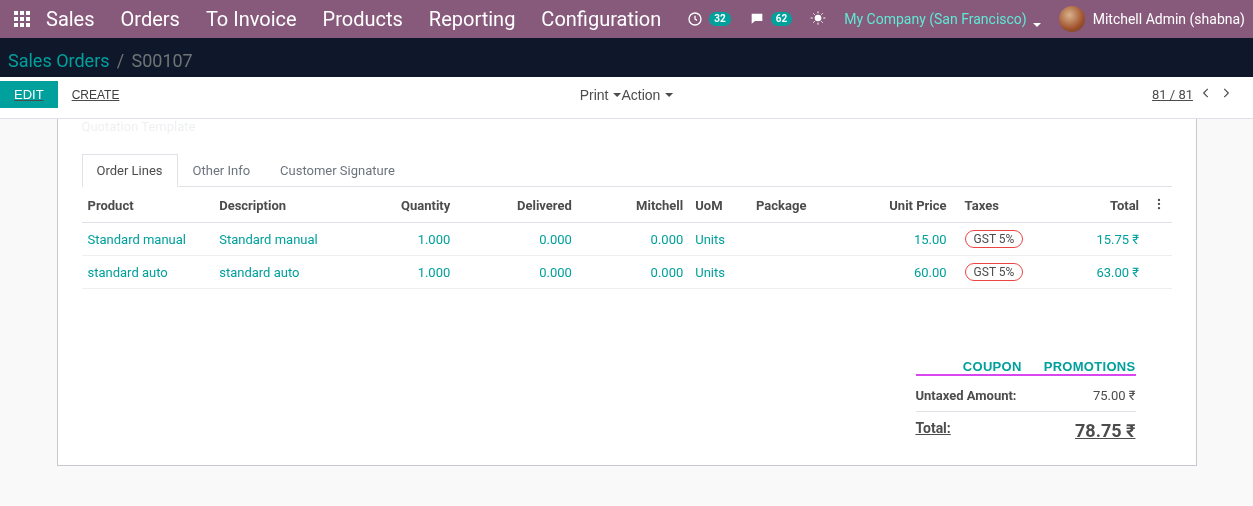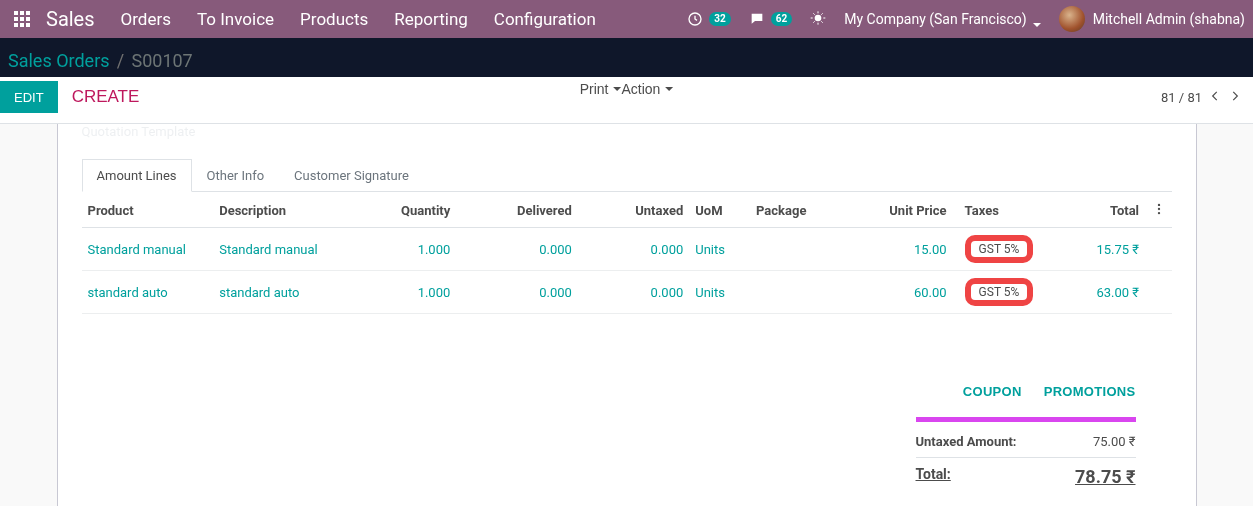--- a/index.html
+++ b/index.html
@@ -3,65 +3,65 @@
 <meta charset="utf-8">
 <style>
   * { box-sizing: border-box; margin: 0; padding: 0; }
   body { font-family: -apple-system, BlinkMacSystemFont, "Segoe UI", Roboto, Helvetica, Arial, sans-serif; font-size: 13px; color: #4c4c4c; background: #f9f9f9; width: 1253px; }
   
   .topnav { background: #875A7B; color: #fff; height: 38px; display: flex; align-items: center; padding: 0 8px; }
   .apps-icon { display: grid; grid-template-columns: repeat(3, 4px); grid-template-rows: repeat(3, 4px); gap: 2px; padding: 6px; }
   .apps-icon span { background: #fff; width: 4px; height: 4px; }
   .topnav .brand { font-size: 20px; font-weight: 400; color: #fff; margin: 0 26px 0 10px; }
   .topnav .menu { display: flex; gap: 26px; }
-  .topnav .menu a { color: #fff; font-size: 17px; text-decoration: none; }
+  .topnav .menu a { color: #fff; font-size: 20px; text-decoration: none; }
   .topnav .right { margin-left: auto; display: flex; align-items: center; gap: 18px; }
   .pill { display: flex; align-items: center; gap: 6px; color: #fff; font-size: 13px; }
   .pill .badge { background: #00a09d; color: #fff; border-radius: 8px; padding: 0 5px; font-size: 10px; font-weight: bold; line-height: 14px; }
   .pill svg { width: 16px; height: 16px; }
   .bug svg { width: 16px; height: 16px; }
-  .company { color: #ffffff; font-size: 14px; display: flex; align-items: flex-end; gap: 6px; }
+  .company { color: #5eead4; font-size: 14px; display: flex; align-items: flex-end; gap: 6px; }
   .user-menu { display: flex; align-items: center; gap: 8px; color: #fff; font-size: 14px; }
   .avatar { width: 26px; height: 26px; border-radius: 50%; background: radial-gradient(circle at 40% 35%, #d9b38c 0%, #a0522d 60%, #5a3a22 100%); }
   .caret-down { width: 0; height: 0; border-left: 4px solid transparent; border-right: 4px solid transparent; border-top: 4px solid #fff; }
   
   .breadcrumb-row { background: #0f172a; padding: 12px 17px 6px 8px; }
   .breadcrumb-row a { color: #00a09d; font-size: 18px; text-decoration: none; }
   .breadcrumb-row .sep { color: #707070; font-size: 18px; margin: 0 4px; }
   .breadcrumb-row .current { color: #6d7575; font-size: 18px; }
   
-  .control-row { background: #fff; display: flex; padding: 4px 11px 10px 0; position: relative; border-bottom: 1px solid #dee2e6; }
+  .control-row { background: #fff; display: flex; align-items: center; padding: 4px 20px 10px 0; position: relative; border-bottom: 1px solid #dee2e6; text-decoration: underline; }
   .btn-edit { background: #00a09d; color: #fff; border: none; padding: 6px 14px; font-size: 13px; font-weight: 500; }
-  .btn-create { background: none; border: none; color: #be185d; font-weight: 500; font-size: 17px; padding: 6px 14px; }
+  .btn-create { background: none; border: none; color: #404040; font-weight: 500; font-size: 12px; padding: 6px 14px; }
   .center-actions { position: absolute; left: 50%; transform: translateX(-50%); display: flex; }
   .dropdown-btn { background: none; border: none; font-size: 14px; color: #4c4c4c; display: flex; align-items: center; gap: 5px; }
   .dropdown-btn .dd-caret { width: 0; height: 0; border-left: 4px solid transparent; border-right: 4px solid transparent; border-top: 4px solid #4c4c4c; }
   .pager-group { margin-left: auto; display: flex; align-items: center; gap: 6px; font-size: 13px; color: #4c4c4c;}
   .pager-arrow svg { width: 14px; height: 14px; stroke: #4c4c4c; }
   
   .form-sheet-bg { background: #f9f9f9; display: flex; justify-content: center; padding-bottom: 20px;}
   .form-sheet { background: #fff; width: 1140px; border: 1px solid #c8c8d3; border-top: none; padding: 0 24px 20px 24px; }
   .faded-label { color: #ced4da; font-size: 13px; text-decoration: line-through; text-decoration-color: rgba(0,0,0,0); opacity: 0.35; margin: 0 0 20px 0;}
   
   .tabs { display: flex; border-bottom: 1px solid #dee2e6; }
   .tab { padding: 8px 14px; color: #6c757d; border: 1px solid transparent; border-bottom: none; font-size: 13px; cursor: pointer; }
   .tab.active { color: #4c4c4c; border-color: #dee2e6; border-bottom: 1px solid #fff; margin-bottom: -1px; background: #fff; }
   
   table.order-lines { width: 100%; border-collapse: collapse; margin-top: 2px; }
   table.order-lines th { text-align: left; font-weight: bold; font-size: 13px; color: #4c4c4c; padding: 8px 6px; border-bottom: 1px solid #dee2e6; }
   table.order-lines th.num, table.order-lines td.num { text-align: right; }
   table.order-lines td { padding: 7px 6px; border-bottom: 1px solid #eceeef; font-size: 13px; vertical-align: middle;}
   table.order-lines td .link { color: #00a09d; }
-  table.order-lines td .tax-chip { display: inline-block; border: 6px solid #ef4444; border-radius: 10px; padding: 1px 8px; font-size: 12px; color: #4c4c4c; }
+  table.order-lines td .tax-chip { display: inline-block; border: 1px solid #ef4444; border-radius: 10px; padding: 1px 8px; font-size: 12px; color: #4c4c4c; }
   .kebab svg { width: 14px; height: 14px; }
   
   .promo-row { display: flex; justify-content: flex-end; gap: 22px; margin-top: 70px; padding-right: 36px;}
   .promo-row button { background: none; border: none; color: #00a09d; font-weight: bold; font-size: 13px; letter-spacing: 0.3px; }
   
-  .totals { margin-top: 18px; margin-left: auto; width: 220px; border-top: 5px solid #d946ef; padding-top: 8px; margin-right: 36px;}
+  .totals { margin-left: auto; width: 220px; border-top: 2px solid #d946ef; padding-top: 8px; margin-right: 36px;}
   .totals .trow { display: flex; justify-content: space-between; padding: 4px 0; font-size: 13px;}
   .totals .trow .lbl { font-weight: bold; }
   .totals .trow.total-row { border-top: 1px solid #dee2e6; margin-top: 4px; padding-top: 8px; text-decoration: underline; }
   .totals .trow.total-row .lbl { font-size: 14px; }
   .totals .trow.total-row .val { font-size: 18px; font-weight: bold; }
 </style>
 </head>
 <body>
 
 <div class="topnav">
@@ -147,33 +147,33 @@
         </svg>
     </span>
   </div>
 </div>
 
 <div class="form-sheet-bg">
   <div class="form-sheet">
     <div class="faded-label">Quotation Template</div>
 
     <div class="tabs">
-      <div class="tab active">Amount Lines</div>
+      <div class="tab active">Order Lines</div>
       <div class="tab">Other Info</div>
       <div class="tab">Customer Signature</div>
     </div>
 
     <table class="order-lines">
       <thead>
         <tr>
           <th style="width:130px">Product</th>
           <th style="width:150px">Description</th>
           <th class="num" style="width:90px">Quantity</th>
           <th class="num" style="width:120px">Delivered</th>
-          <th class="num" style="width:110px">Untaxed</th>
+          <th class="num" style="width:110px">Mitchell</th>
           <th style="width:60px">UoM</th>
           <th style="width:100px">Package</th>
           <th class="num" style="width:100px">Unit Price</th>
           <th style="width:90px;padding-left:12px">Taxes</th>
           <th class="num" style="width:100px">Total</th>
           <th style="width:20px" class="num">
             <span class="kebab"><svg viewBox="0 0 24 24" fill="#4c4c4c">
                   <circle cx="12" cy="5" r="2"></circle>
                   <circle cx="12" cy="12" r="2"></circle>
                   <circle cx="12" cy="19" r="2"></circle>

